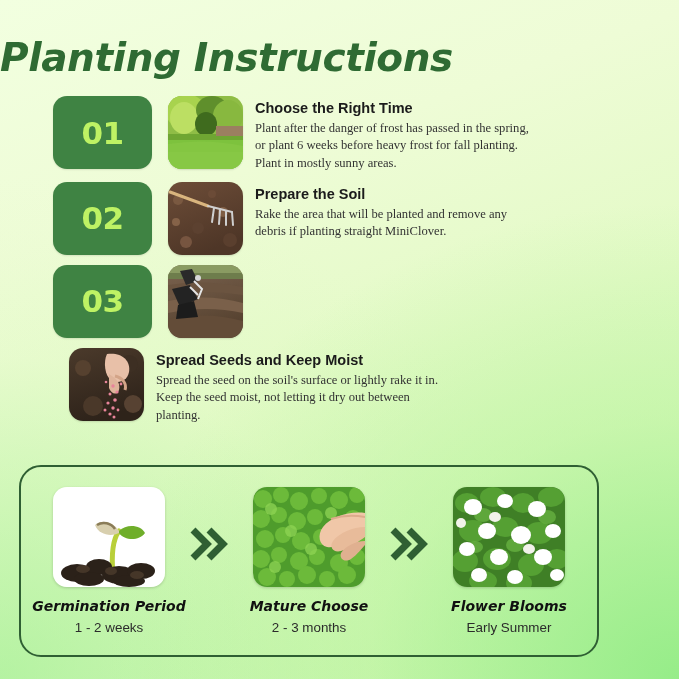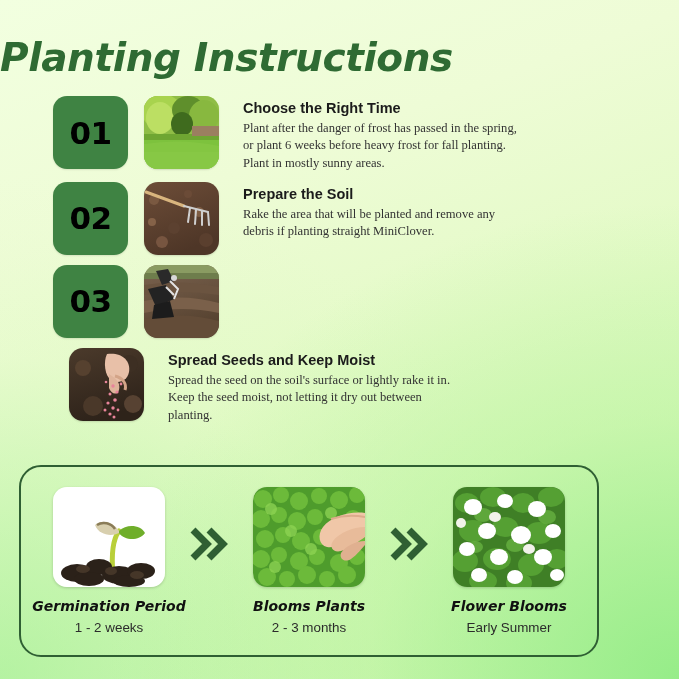--- a/index.html
+++ b/index.html
@@ -48,25 +48,25 @@
   }
   .step {
     position: relative;
     display: flex;
     align-items: flex-start;
     padding-left: 53px;
     margin-bottom: 10px;
   }
   .badge {
     flex: 0 0 auto;
-    width: 75px;
+    width: 99px;
     height: 73px;
     border-radius: 14px;
     background: #3f8343;
-    color: #000000;
+    color: #bef264;
     display: flex;
     align-items: center;
     justify-content: center;
     font-size: 31px;
     font-weight: bold;
     font-family: "DejaVu Sans", sans-serif;
     letter-spacing: -0.5px;
     box-shadow: 0 1px 2px rgba(0,0,0,0.10);
   }
   .thumb {
@@ -74,21 +74,21 @@
     width: 75px;
     height: 73px;
     margin-left: 16px;
     border-radius: 14px;
     overflow: hidden;
     position: relative;
     box-shadow: 0 1px 2px rgba(0,0,0,0.13);
   }
   .thumb svg { display: block; width: 100%; height: 100%; }
   .step-text {
-    margin-left: 24px;
+    margin-left: 12px;
     padding-top: 3px;
   }
   .step-title {
     font-size: 14.5px;
     font-weight: bold;
     color: #1b1b1b;
     line-height: 1.25;
     margin-bottom: 3px;
     font-family: "Liberation Sans", sans-serif;
   }
@@ -378,21 +378,21 @@
               <circle cx="22" cy="80" r="6"></circle>
             <circle cx="78" cy="26" r="6"></circle>
               <circle cx="96" cy="62" r="6"></circle>
           </g>
           <path d="M112 26 C96 24 78 30 70 40 C64 48 66 58 74 60 C84 62 100 52 112 46 Z" fill="#f0c7a8"></path>
           <path d="M112 40 C100 40 86 46 80 54 C76 60 80 66 88 64 C96 62 106 54 112 50 Z" fill="#e8bb9a"></path>
           <path d="M112 54 C102 54 92 60 88 66 C86 72 92 76 98 72 C104 68 110 60 112 58 Z" fill="#e0b090"></path>
           <path d="M78 32 C90 28 102 28 112 30" stroke="#dcab8c" stroke-width="2" fill="none"></path>
         </svg>
       </div>
-      <div class="tl-label">Blooms Plants</div>
+      <div class="tl-label">Mature Choose</div>
       <div class="tl-sub">2 - 3 months</div>
     </div>
 
     <div class="chev">
       <svg width="40" height="36" viewBox="0 0 40 36">
         <path d="M4 4 L18 18 L4 32" stroke="#2f5f33" stroke-width="7" fill="none" stroke-linecap="butt" stroke-linejoin="miter"></path>
         <path d="M20 4 L34 18 L20 32" stroke="#2f5f33" stroke-width="7" fill="none" stroke-linecap="butt" stroke-linejoin="miter"></path>
       </svg>
     </div>
 

